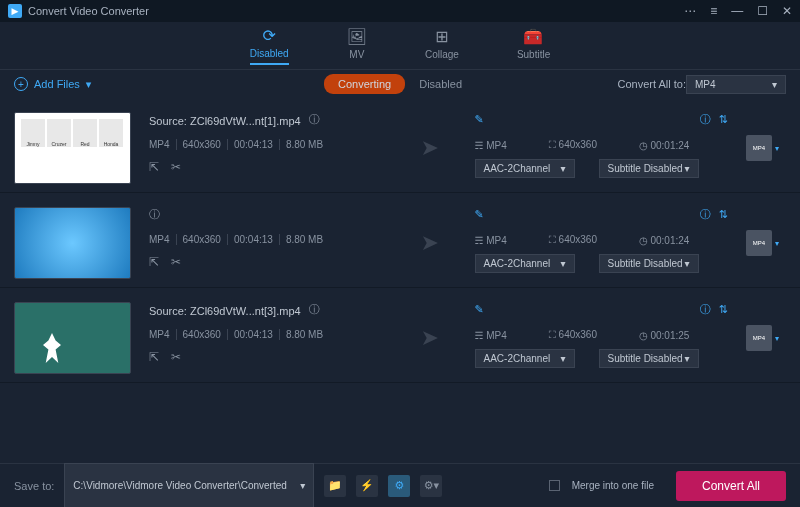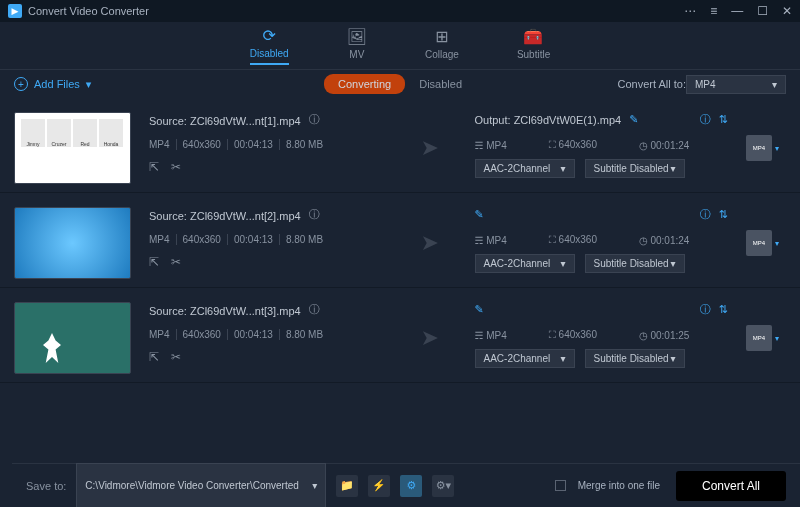--- a/index.html
+++ b/index.html
@@ -36,32 +36,32 @@
 .meta-row span:last-child{border:none}
 .action-icons{display:flex;gap:12px;font-size:12px;color:#8892a0}
 .arrow{width:36px;align-self:center;color:#3a4352;font-size:22px}
 .output-col{flex:1;min-width:0}
 .out-name{display:flex;align-items:center;gap:8px;font-size:11px;color:#c0c8d2;margin-bottom:12px}
 .out-name .edit{color:#3fa9f5}
 .out-name .info{color:#3fa9f5;margin-left:auto}
 .out-name .adj{color:#3fa9f5}
 .out-meta{display:flex;gap:26px;font-size:10px;color:#8892a0;margin-bottom:8px}
 .out-meta .mg{display:flex;align-items:center;gap:5px;margin-right:16px}
-.out-dropdowns{display:flex;gap:10px}
+.out-dropdowns{display:flex;gap:24px}
 .format-btn{width:40px;align-self:center;display:flex;align-items:center;gap:3px}
 .format-box{width:26px;height:26px;background:#4a5362;display:flex;align-items:center;justify-content:center;font-size:6px;color:#fff;border-radius:2px}
 .chev{color:#3fa9f5;font-size:8px}
-.bottom-bar{position:absolute;bottom:0;left:12px;right:0;height:44px;background:#1a2332;border-top:1px solid #2a3342;display:flex;align-items:center;padding:0 14px;gap:10px}
+.bottom-bar{position:absolute;bottom:0;left:0;right:0;height:44px;background:#1a2332;border-top:1px solid #2a3342;display:flex;align-items:center;padding:0 14px;gap:10px}
 .save-to{font-size:11px;color:#8892a0}
 .path-box{background:#2a3342;border:1px solid #3a4352;padding:16px 8px;font-size:10px;color:#c0c8d2;width:250px;display:flex;justify-content:space-between;align-items:center}
 .bb-icon{width:22px;height:22px;background:#2a3342;display:flex;align-items:center;justify-content:center;font-size:11px;color:#8892a0;cursor:pointer;border-radius:2px}
 .bb-icon.active{background:#2a5a7a;color:#3fa9f5}
 .merge{display:flex;align-items:center;gap:12px;font-size:10px;margin-left:auto}
 .merge .chk{width:11px;height:11px;border:1px solid #5a6372}
-.convert-btn{background:#000000;color:#fff;padding:8px 26px;font-size:12px;border-radius:3px;cursor:pointer;margin-left:6px}
+.convert-btn{background:#be185d;color:#fff;padding:8px 26px;font-size:12px;border-radius:3px;cursor:pointer;margin-left:12px}
 .plus-circle{width:14px;height:14px;border:1.5px solid #3fa9f5;border-radius:50%;display:flex;align-items:center;justify-content:center;font-size:10px}
 </style>
 </head>
 <body>
 
 <div class="titlebar">
   <div class="titlebar-left">
     <div class="logo">▶</div>
     <div class="app-title">Convert Video Converter</div>
   </div>
@@ -132,21 +132,20 @@
           <span>8.80 MB</span>
         </div>
       <div class="action-icons">
           <span>⇱</span>
           <span>✂</span>
         </div>
     </div>
     <div class="arrow">➤</div>
     <div class="output-col">
       <div class="out-name">
-          <span>Output: ZCl69dVtW0E(1).mp4</span>
           <span class="edit">✎</span>
           <span class="info">ⓘ</span>
           <span class="adj">⇅</span>
         </div>
       <div class="out-meta">
           <span class="mg">☴ MP4</span>
           <span class="mg">⛶ 640x360</span>
           <span class="mg">◷ 00:01:24</span>
         </div>
       <div class="out-dropdowns">
@@ -162,21 +161,20 @@
     </div>
     <div class="format-btn">
         <div class="format-box">MP4</div>
         <span class="chev">▾</span>
       </div>
     </div>
     <div class="file-item">
     <div class="thumb thumb2"></div>
     <div class="source-col">
       <div class="src-name">
-          <span>Source: ZCl69dVtW...nt[2].mp4</span>
           <span style="color:#8892a0">ⓘ</span>
         </div>
       <div class="meta-row">
           <span>MP4</span>
           <span>640x360</span>
           <span>00:04:13</span>
           <span>8.80 MB</span>
         </div>
       <div class="action-icons">
           <span>⇱</span>

